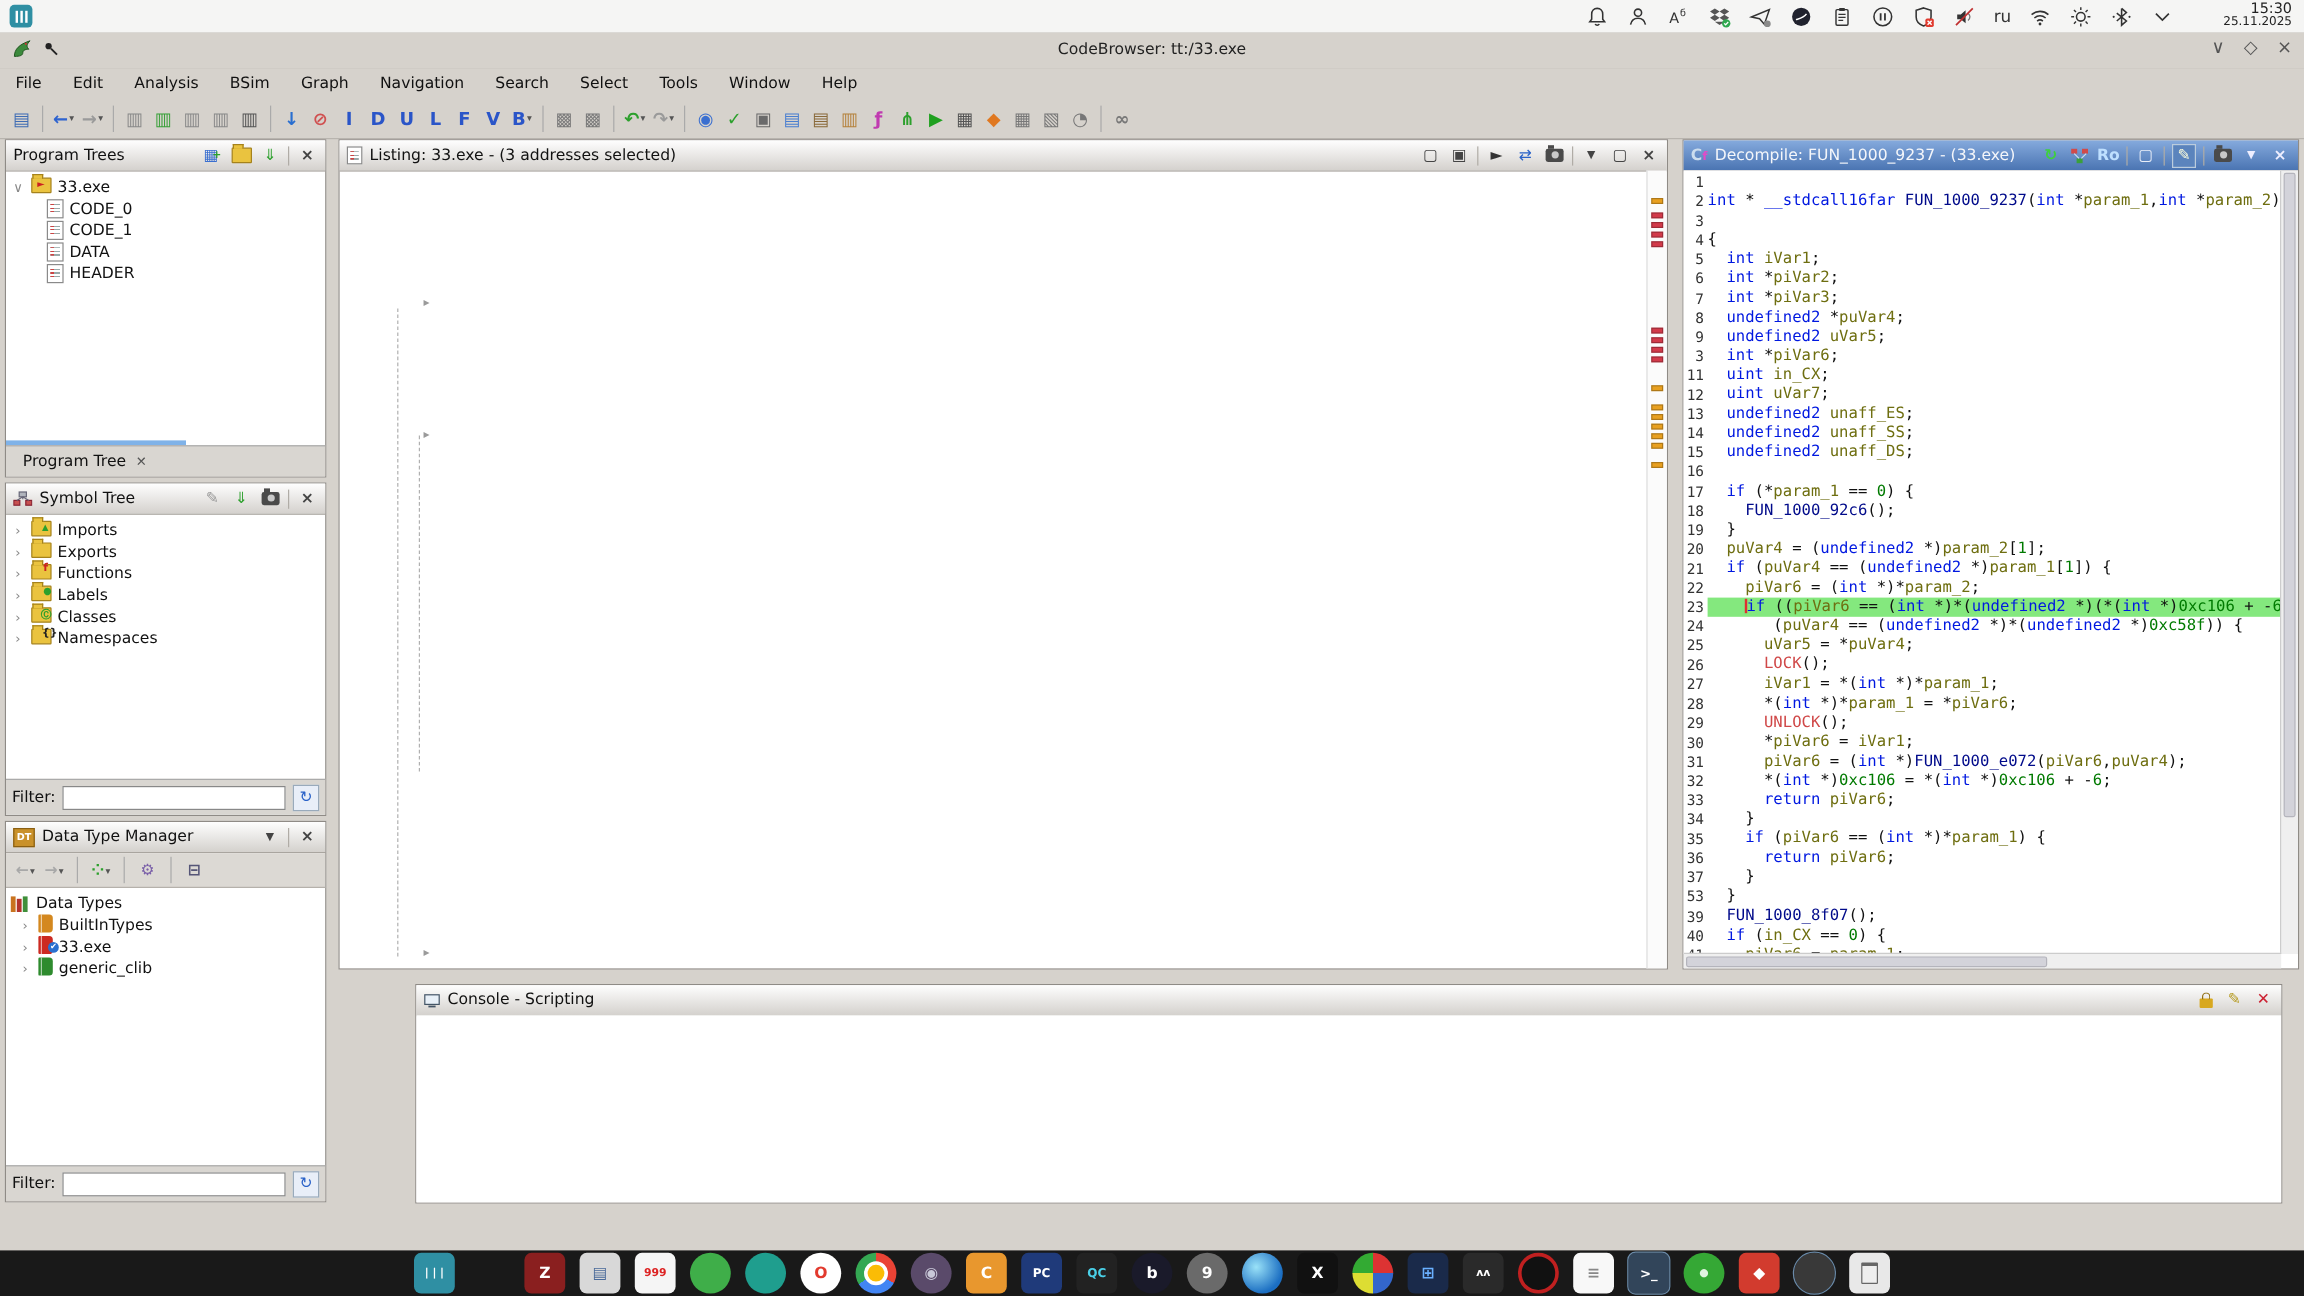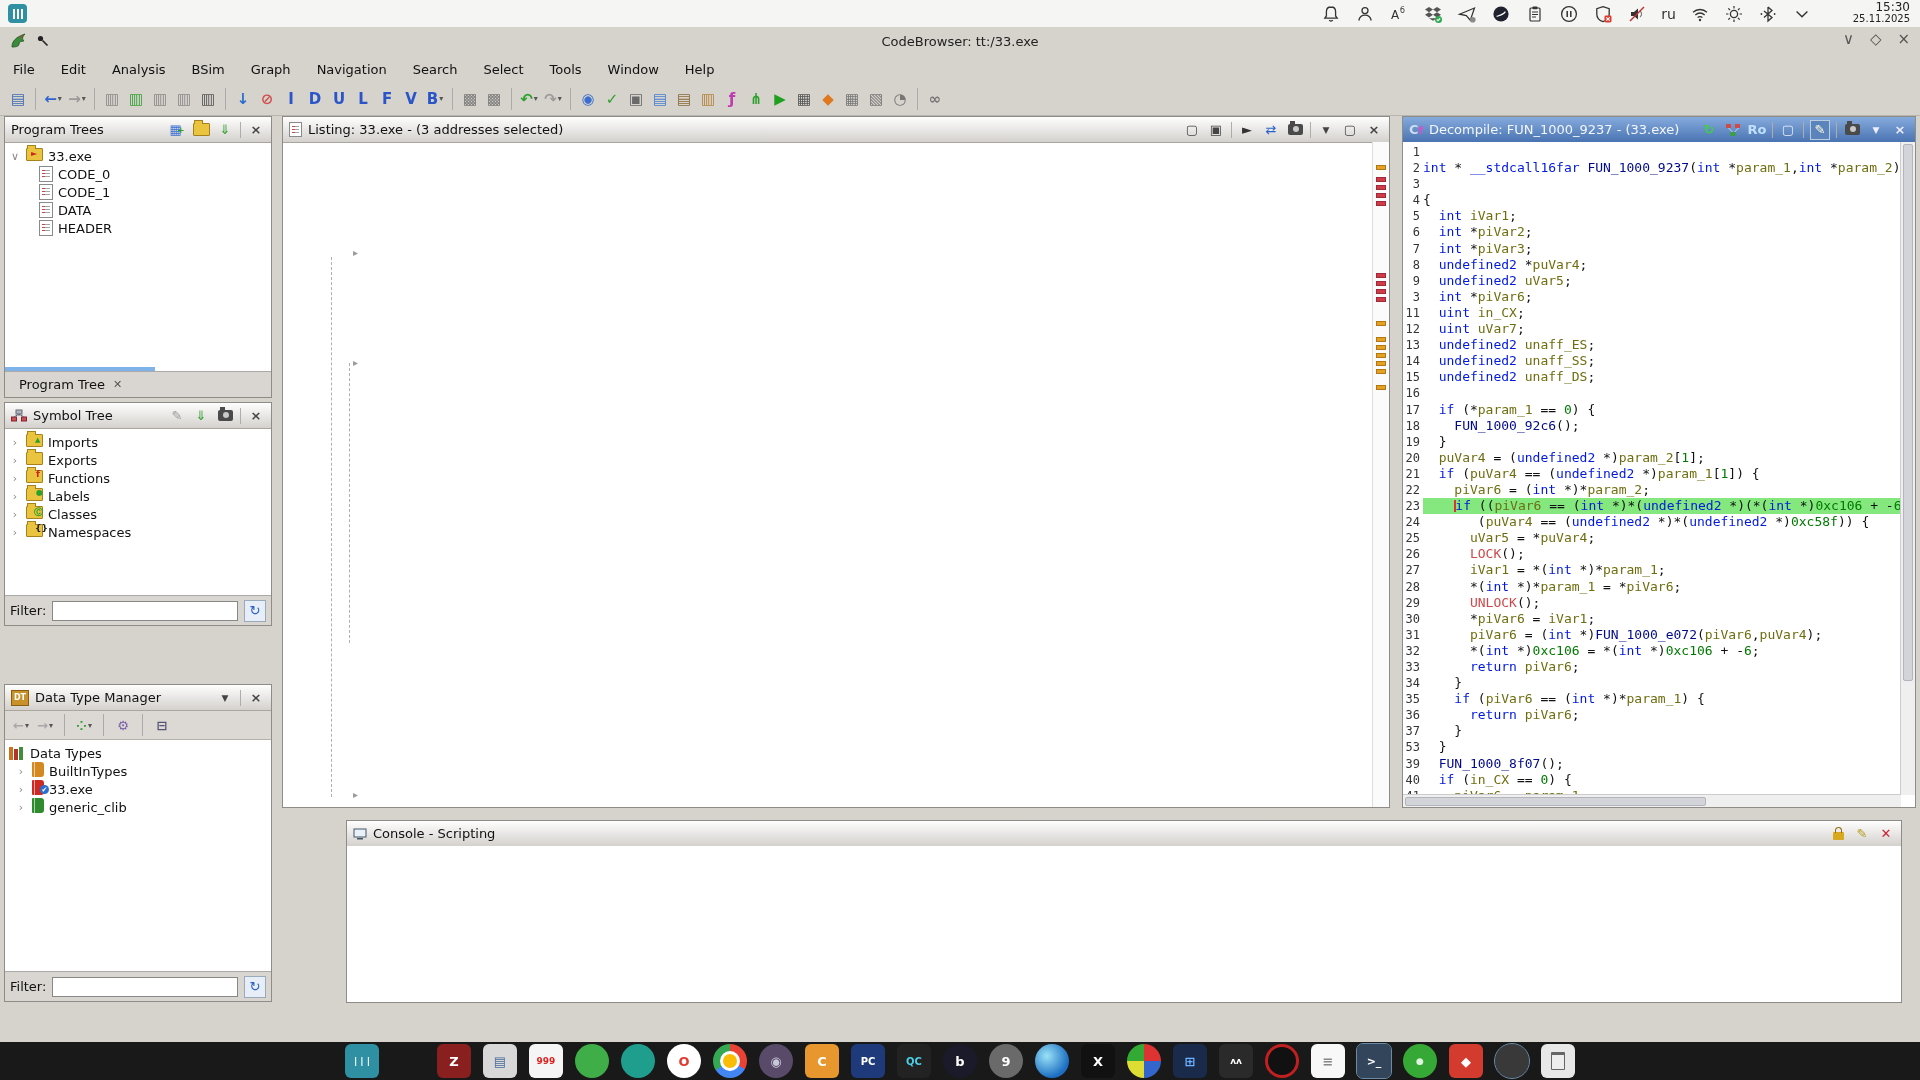--- a/index.html
+++ b/index.html
@@ -429,21 +429,21 @@
           <span> HEADER</span>
         </div>
       </div>
     <div class="hscroll-blue"></div>
     <div class="tabrow">
       <span>Program Tree</span>
       <span style="color:#555;font-size:11px;">✕</span>
     </div>
   </div>
 
-  <div class="panel" style="left:4px;top:402px;width:268px;height:224px;">
+  <div class="panel" style="left:4px;top:402px;width:268px;height:278px;">
     <div class="phead">
       <svg width="16" height="14">
         <rect x="5" y="1" width="6" height="4" fill="#b0b4bc" stroke="#667"></rect>
         <rect x="0.5" y="8" width="5" height="4" fill="#c75050" stroke="#823"></rect>
         <rect x="10.5" y="8" width="5" height="4" fill="#c75050" stroke="#823"></rect>
         <path d="M8 5v2M3 8l5-3M13 8L8 5" stroke="#667" fill="none"></path>
       </svg>
       <span class="ptitle">Symbol Tree</span>
       <span class="spring"></span>
       <span class="hic" style="color:#999;">✎</span>

